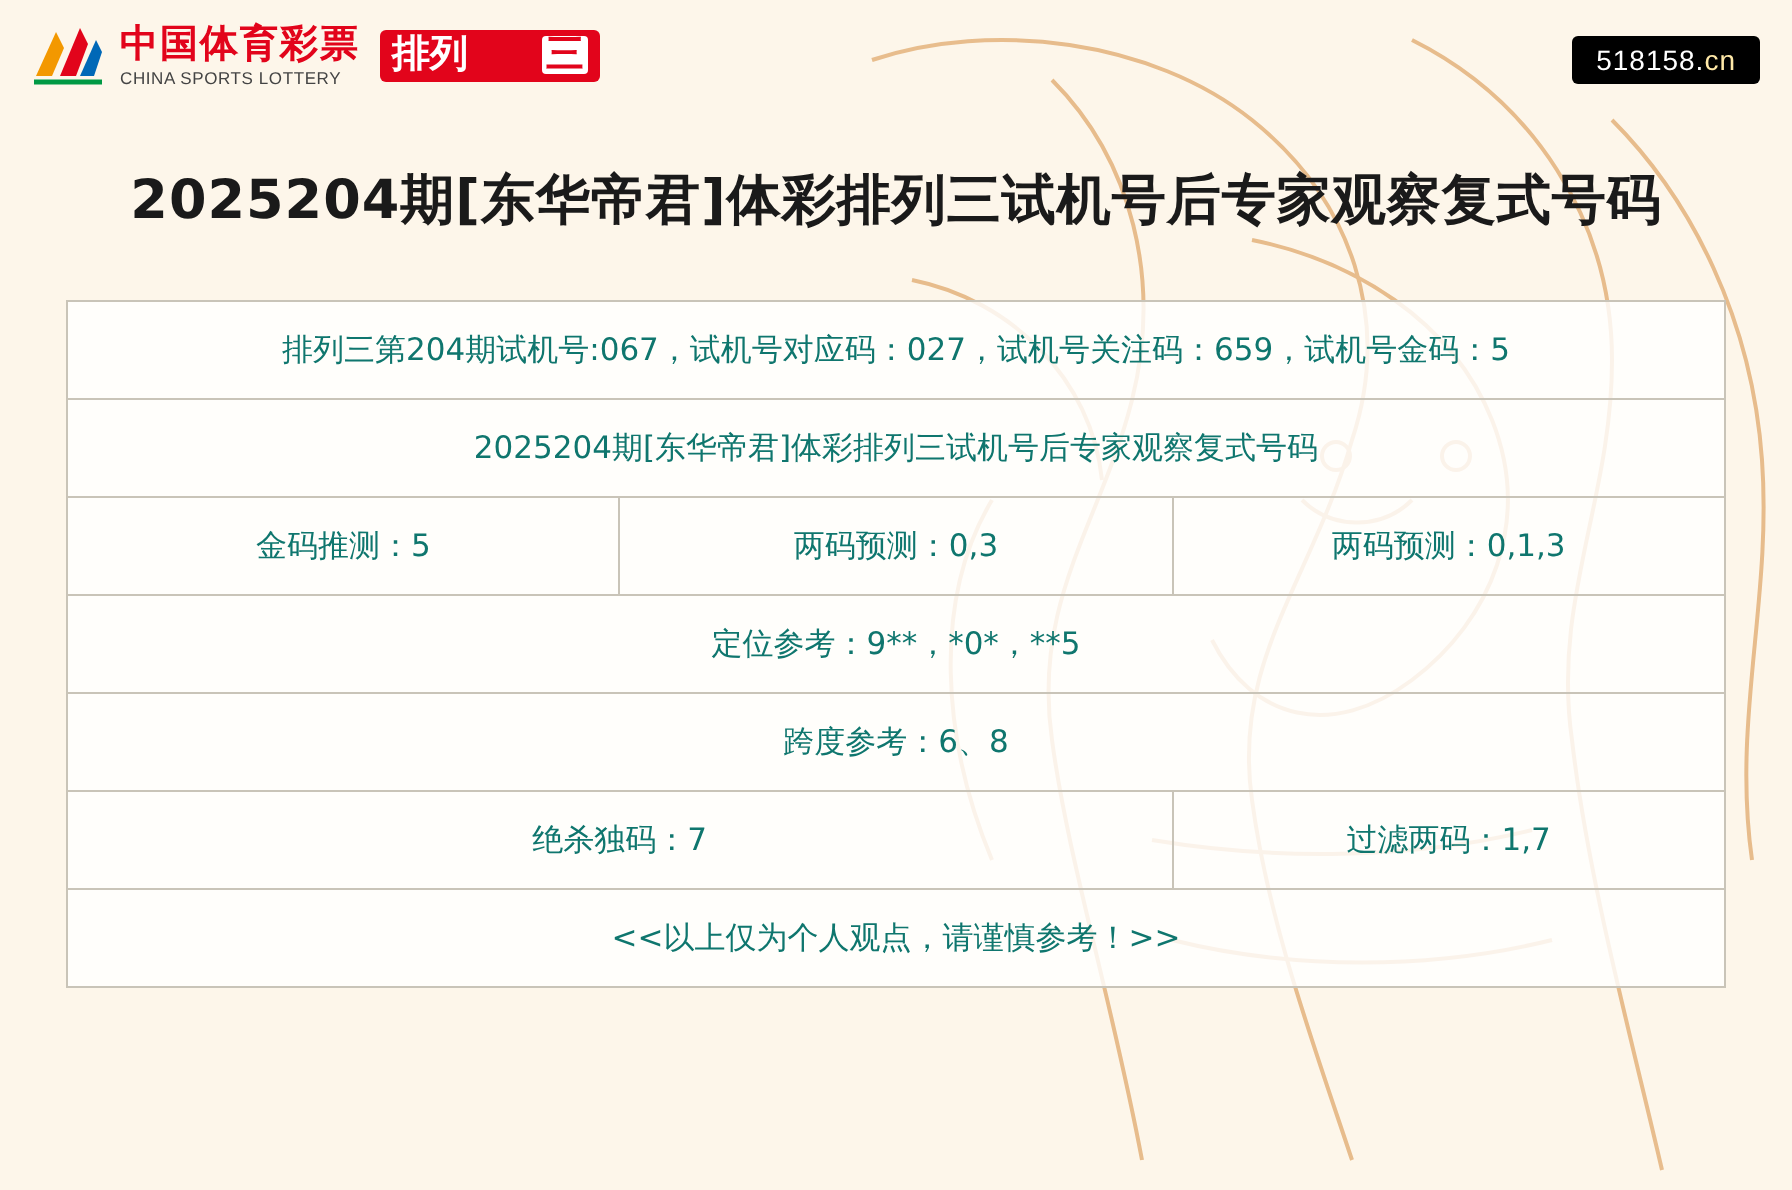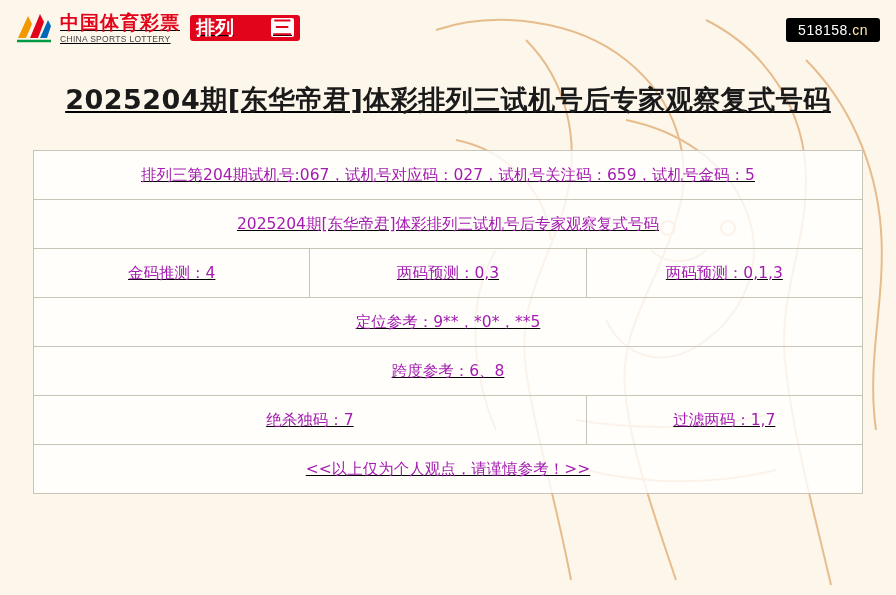--- a/index.html
+++ b/index.html
@@ -25,21 +25,20 @@
     pointer-events: none;
     z-index: 0;
   }
 
   .page {
     position: relative;
     z-index: 2;
     width: 896px;
     height: 595px;
     box-sizing: border-box;
-    text-decoration: underline;
   }
 
   
   .header {
     position: relative;
     height: 58px;
     padding: 8px 14px 0 14px;
     box-sizing: border-box;
   }
   .logo-block {
@@ -128,21 +127,21 @@
   table.info {
     width: 830px;
     border-collapse: collapse;
     background: rgba(255,255,255,0.82);
     table-layout: fixed;
   }
   table.info td {
     border: 1px solid #c9c4b8;
     text-align: center;
     font-size: 15.5px;
-    color: #a21caf;
+    color: #0f766e;
     height: 44px;
     font-family: "DejaVu Sans", sans-serif;
     padding: 2px 4px;
     white-space: nowrap;
     overflow: hidden;
   }
   td.row-head {
     font-size: 15px;
   }
   td.subtitle {
@@ -210,21 +209,21 @@
   <div class="table-wrap">
     <table class="info">
       <tbody>
         <tr>
           <td class="row-head" colspan="3">排列三第204期试机号:067，试机号对应码：027，试机号关注码：659，试机号金码：5</td>
         </tr>
         <tr>
           <td class="subtitle" colspan="3">2025204期[东华帝君]体彩排列三试机号后专家观察复式号码</td>
         </tr>
         <tr>
-          <td>金码推测：4</td>
+          <td>金码推测：5</td>
           <td>两码预测：0,3</td>
           <td>两码预测：0,1,3</td>
         </tr>
         <tr>
           <td colspan="3">定位参考：9**，*0*，**5</td>
         </tr>
         <tr>
           <td colspan="3">跨度参考：6、8</td>
         </tr>
         <tr>

